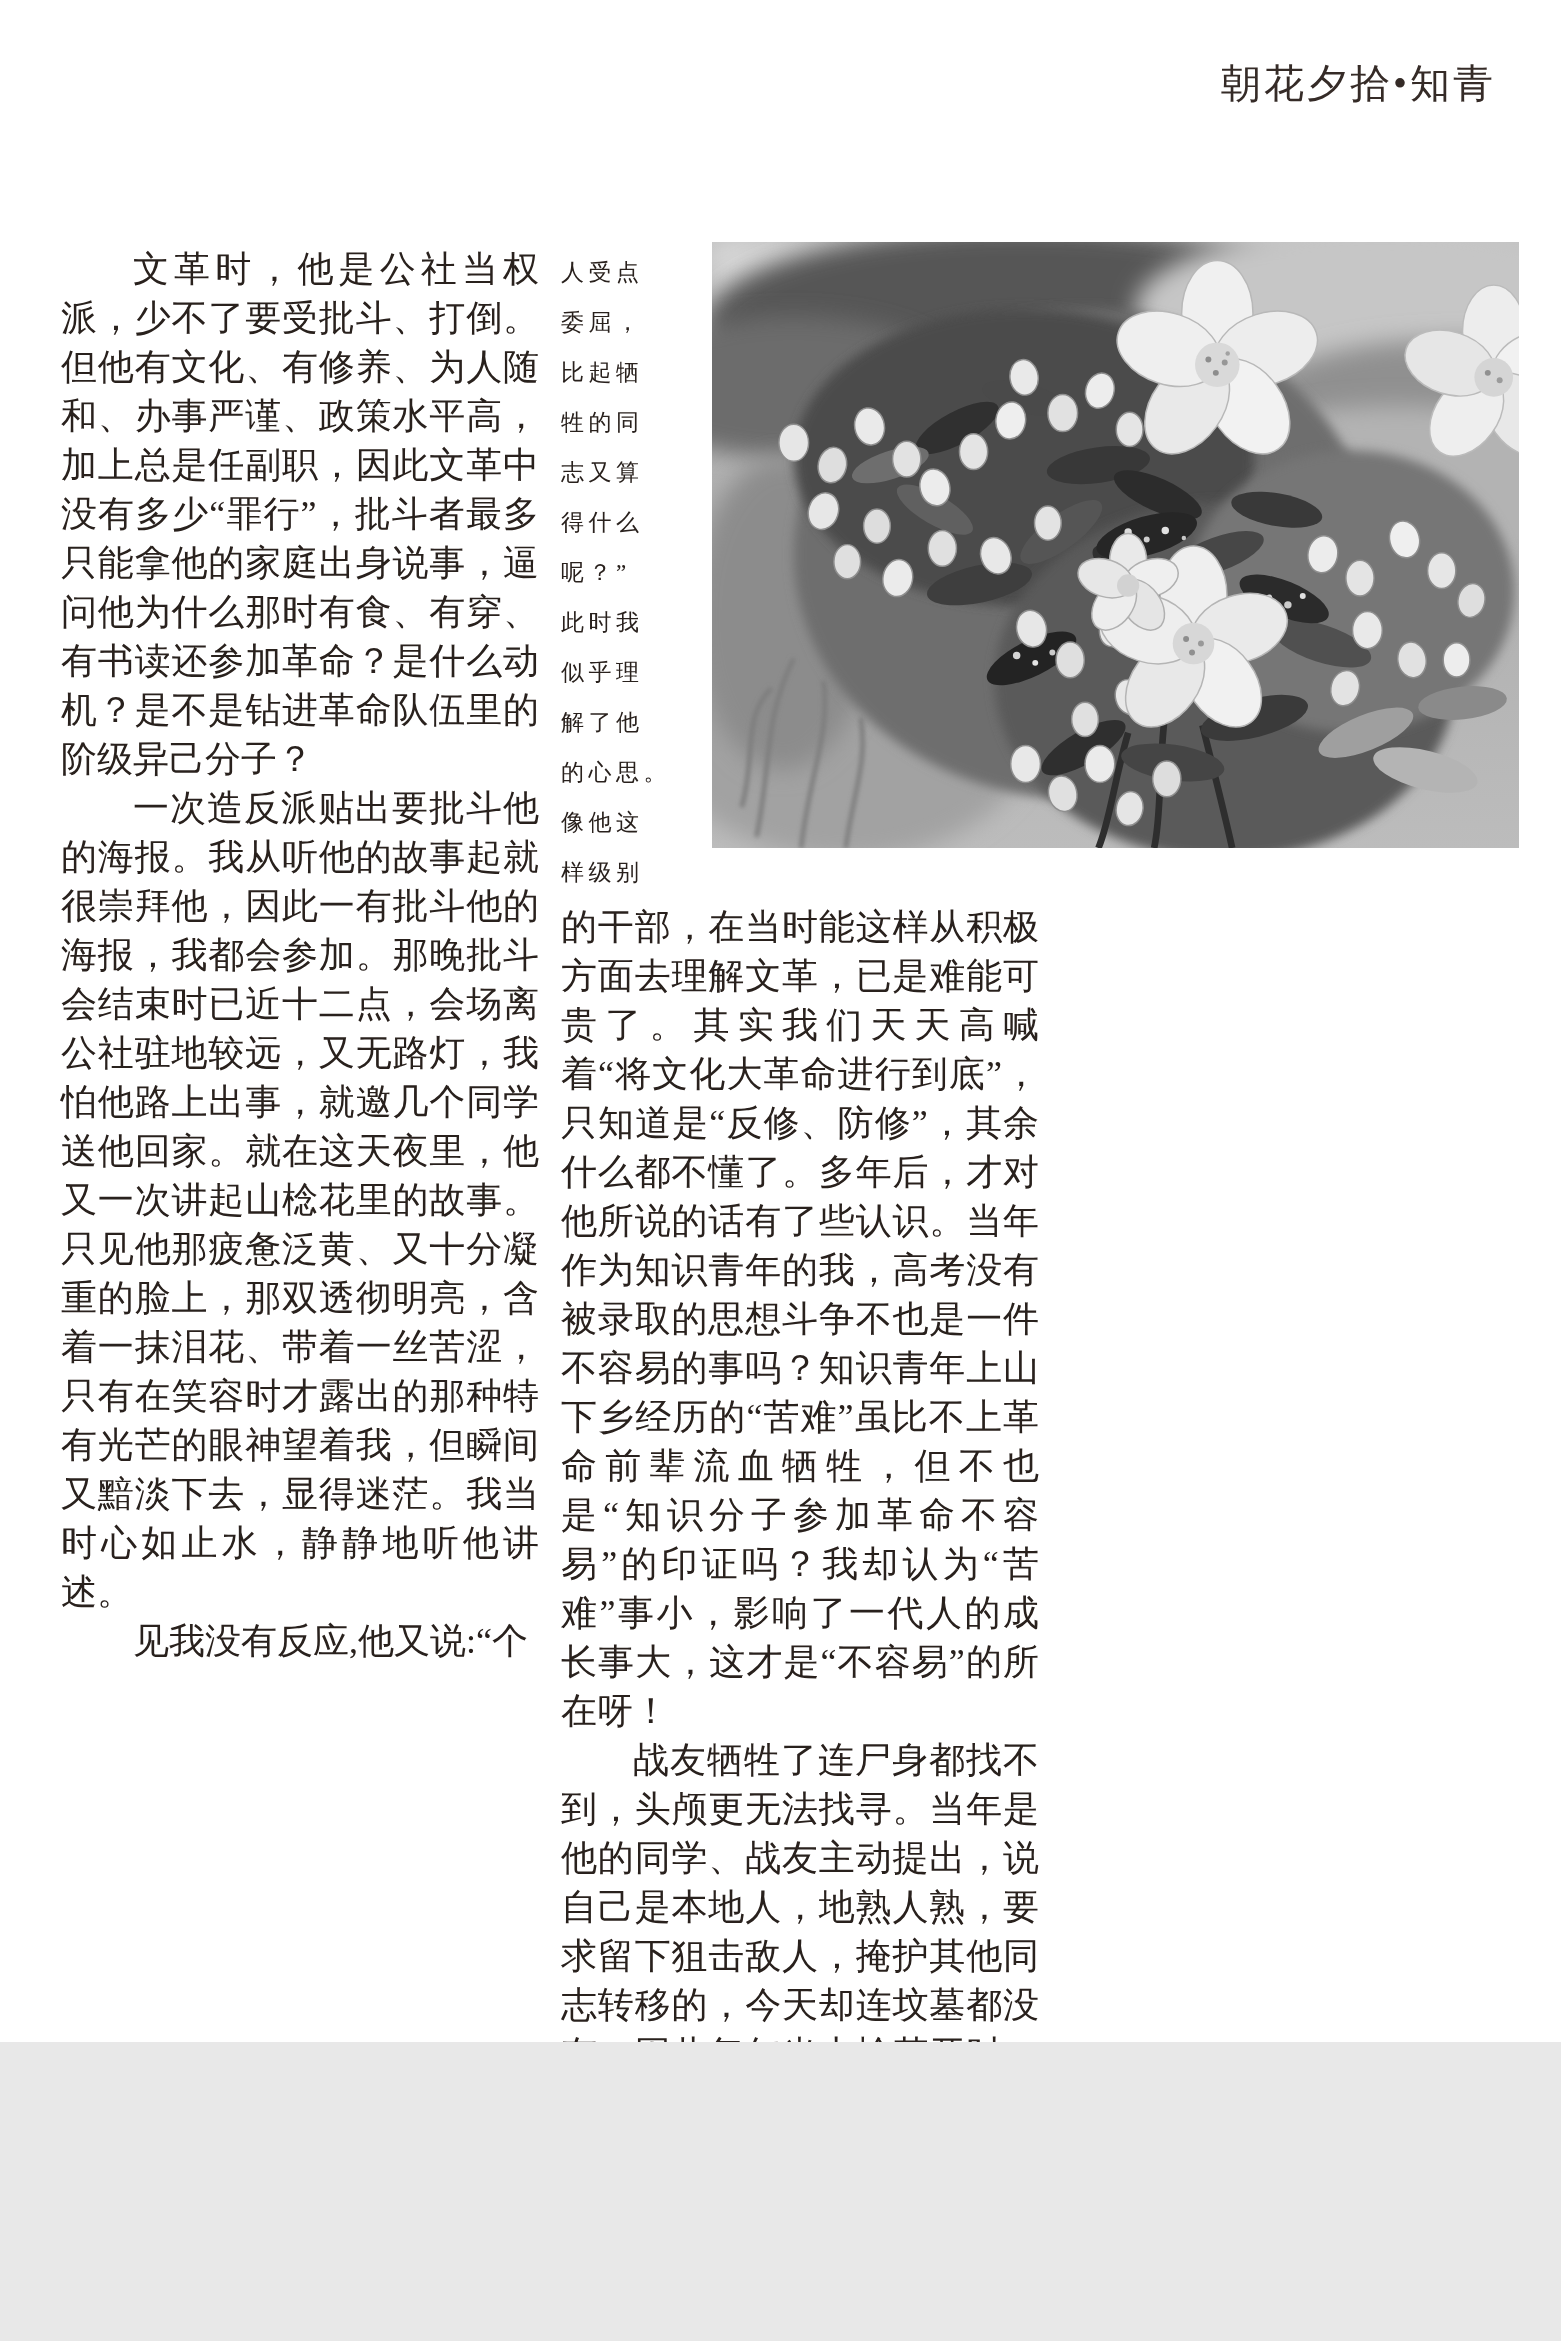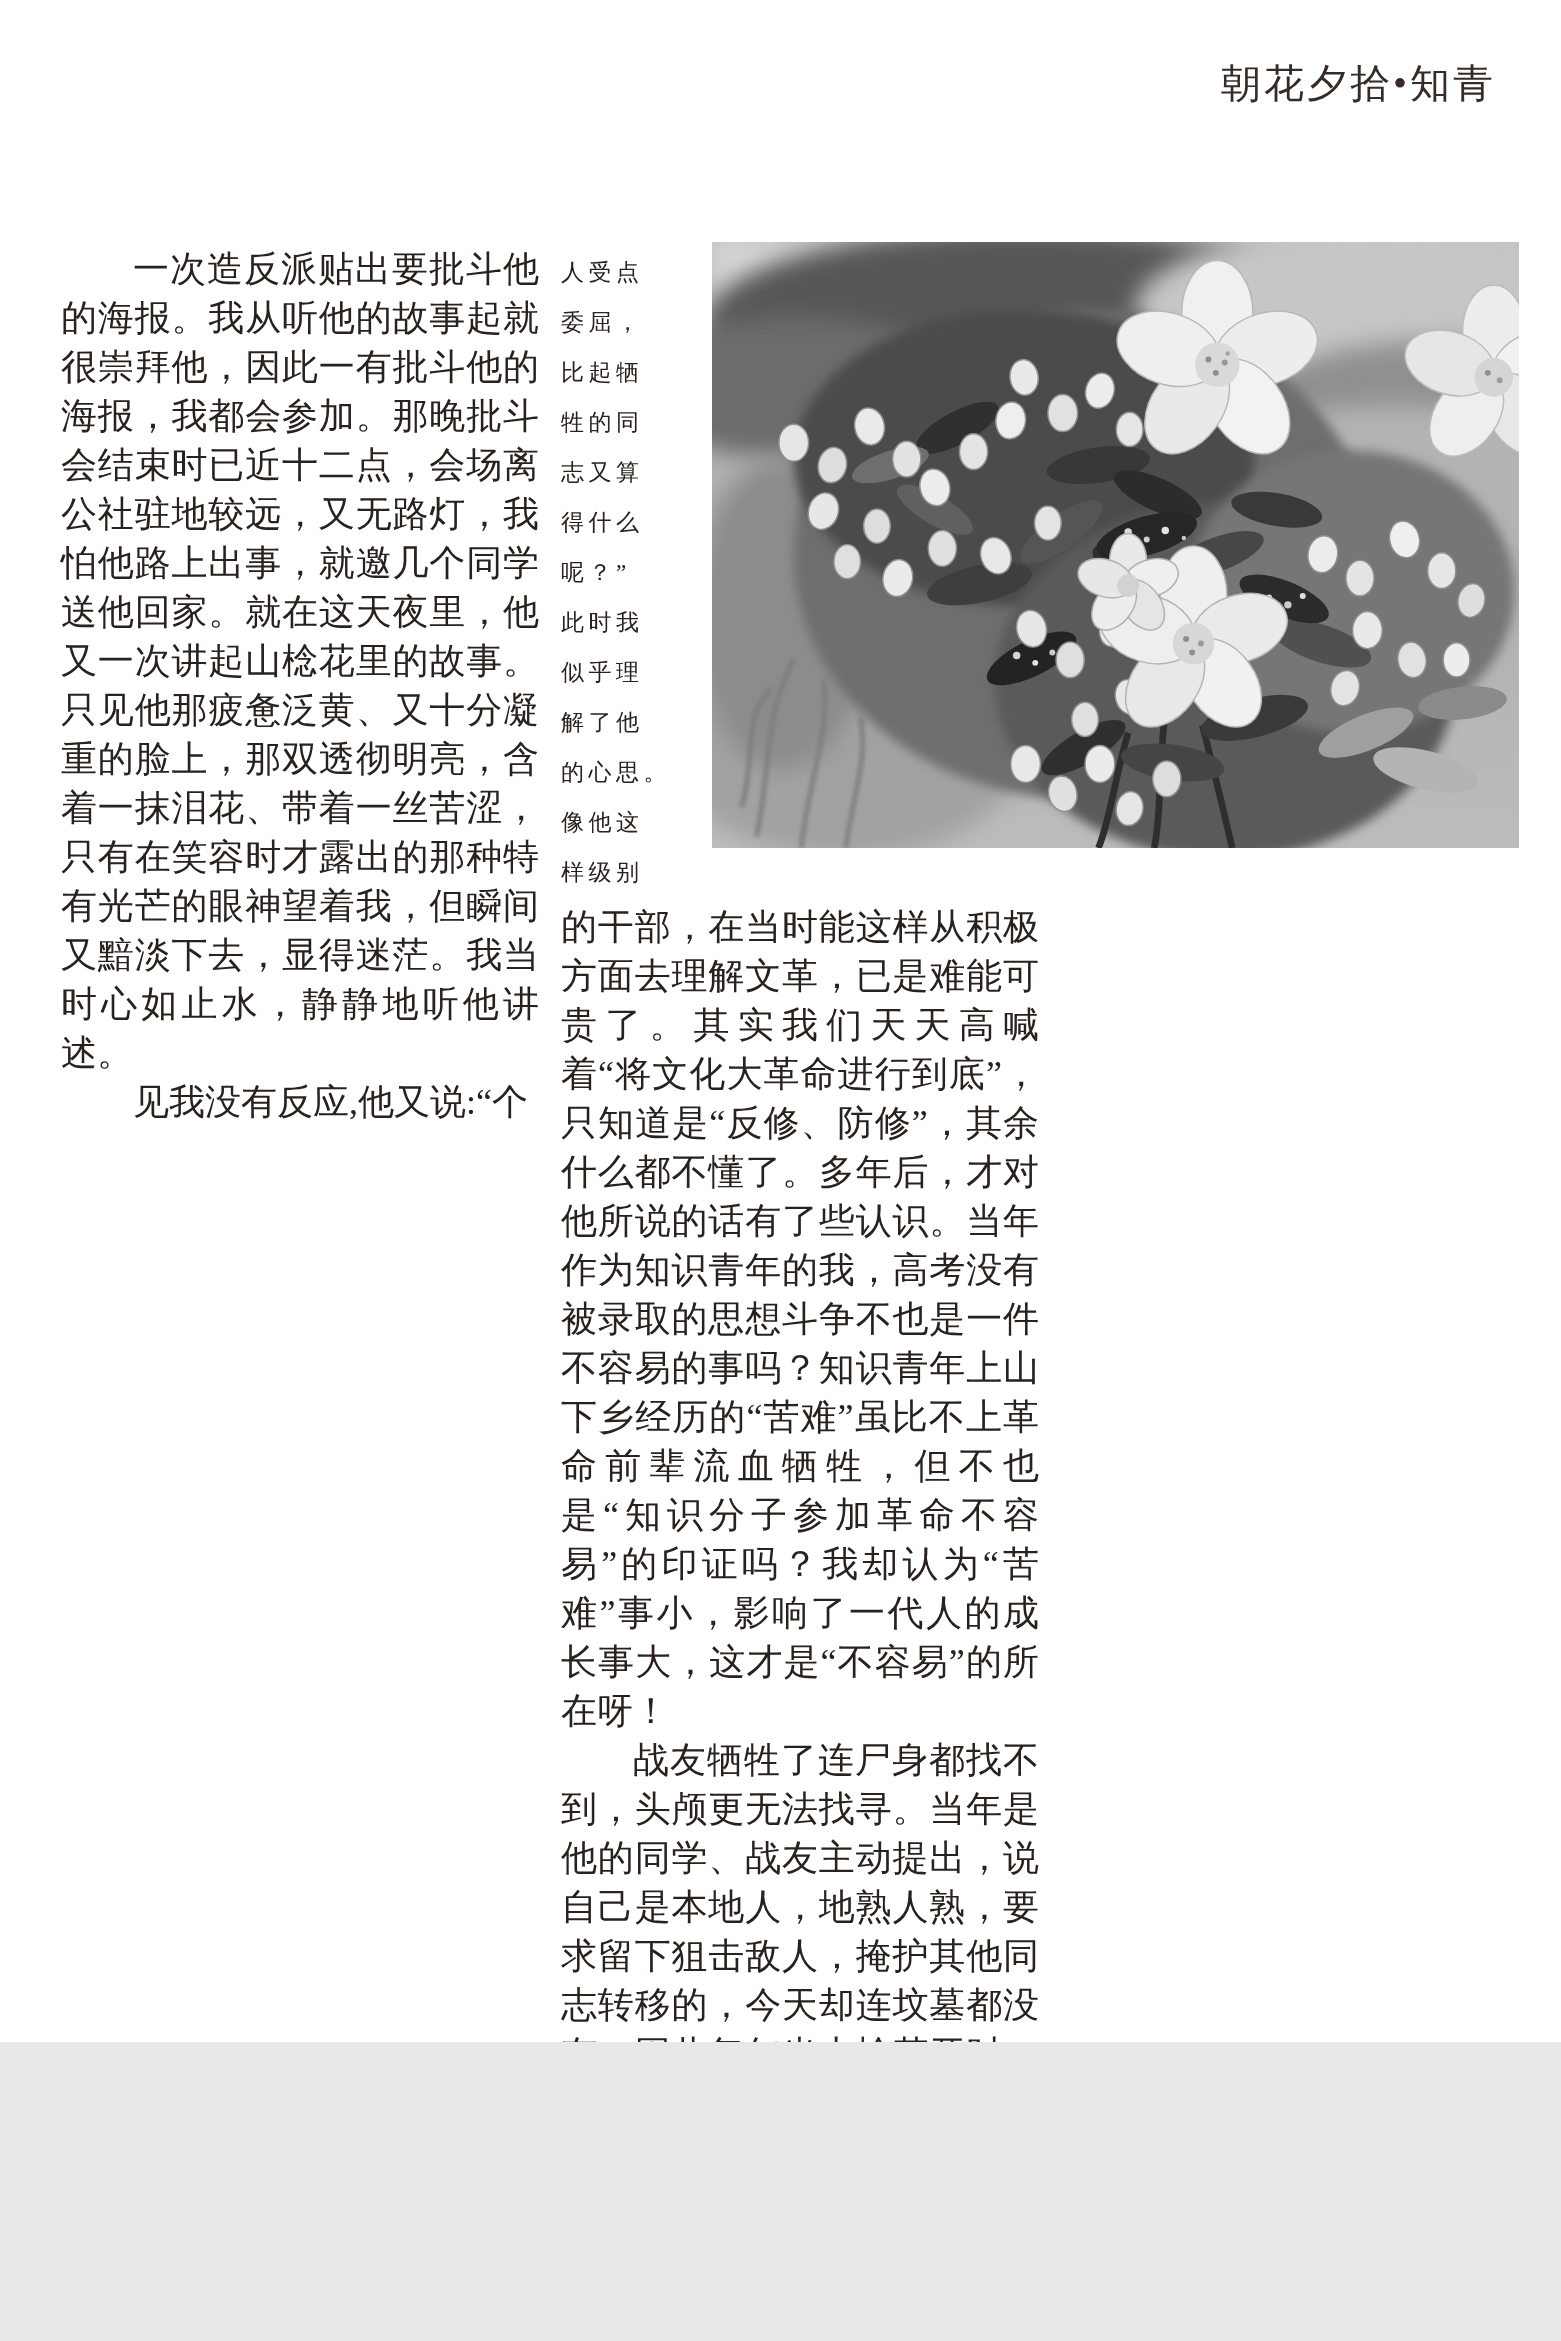--- a/index.html
+++ b/index.html
@@ -233,20 +233,21 @@
           <ellipse cx="560" cy="430" rx="25" ry="38" fill="#e5e5e5" stroke="#b0b0b0" stroke-width="2" transform="rotate(144 560 462)"></ellipse>
           <ellipse cx="560" cy="430" rx="25" ry="38" fill="#ededed" stroke="#b0b0b0" stroke-width="2" transform="rotate(216 560 462)"></ellipse>
           <ellipse cx="560" cy="430" rx="25" ry="38" fill="#e7e7e7" stroke="#b0b0b0" stroke-width="2" transform="rotate(288 560 462)"></ellipse>
           <circle cx="560" cy="462" r="15" fill="#d2d2d2"></circle>
         </g>
       </g>
     </g>
   </svg>
 
   <div class="col col1">
+    <p class="indent">文革时，他是公社当权派，少不了要受批斗、打倒。但他有文化、有修养、为人随和、办事严谨、政策水平高，加上总是任副职，因此文革中没有多少“罪行”，批斗者最多只能拿他的家庭出身说事，逼问他为什么那时有食、有穿、有书读还参加革命？是什么动机？是不是钻进革命队伍里的阶级异己分子？</p>
     <p class="indent">一次造反派贴出要批斗他的海报。我从听他的故事起就很崇拜他，因此一有批斗他的海报，我都会参加。那晚批斗会结束时已近十二点，会场离公社驻地较远，又无路灯，我怕他路上出事，就邀几个同学送他回家。就在这天夜里，他又一次讲起山棯花里的故事。只见他那疲惫泛黄、又十分凝重的脸上，那双透彻明亮，含着一抹泪花、带着一丝苦涩，只有在笑容时才露出的那种特有光芒的眼神望着我，但瞬间又黯淡下去，显得迷茫。我当时心如止水，静静地听他讲述。</p>
     <p class="indent">见我没有反应,他又说:“个</p>
   </div>
 
   <div class="narrow">
     <div class="nline">人受点</div>
     <div class="nline">委屈，</div>
     <div class="nline">比起牺</div>
     <div class="nline">牲的同</div>
     <div class="nline">志又算</div>

